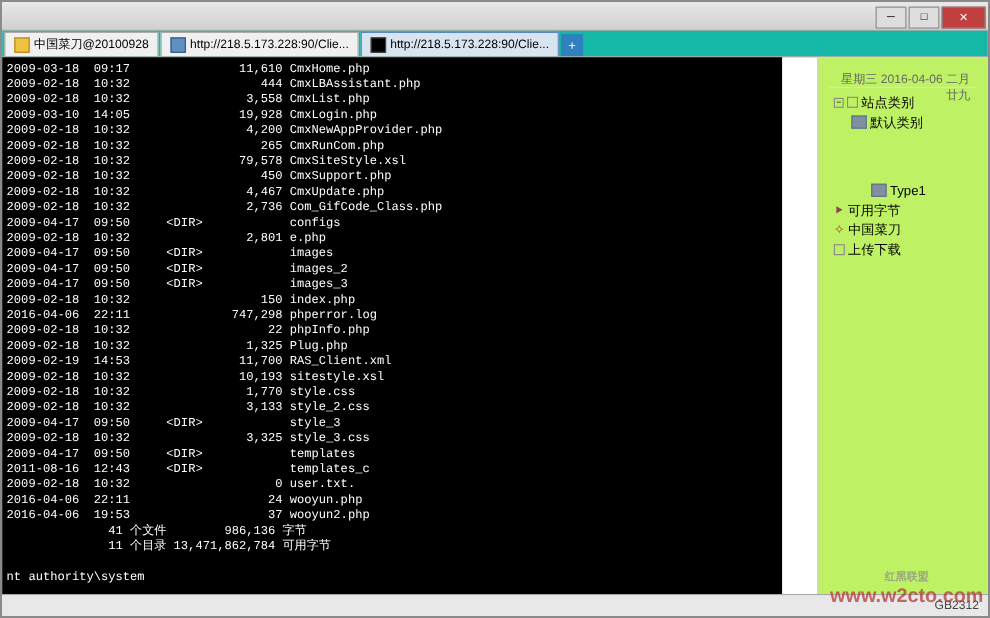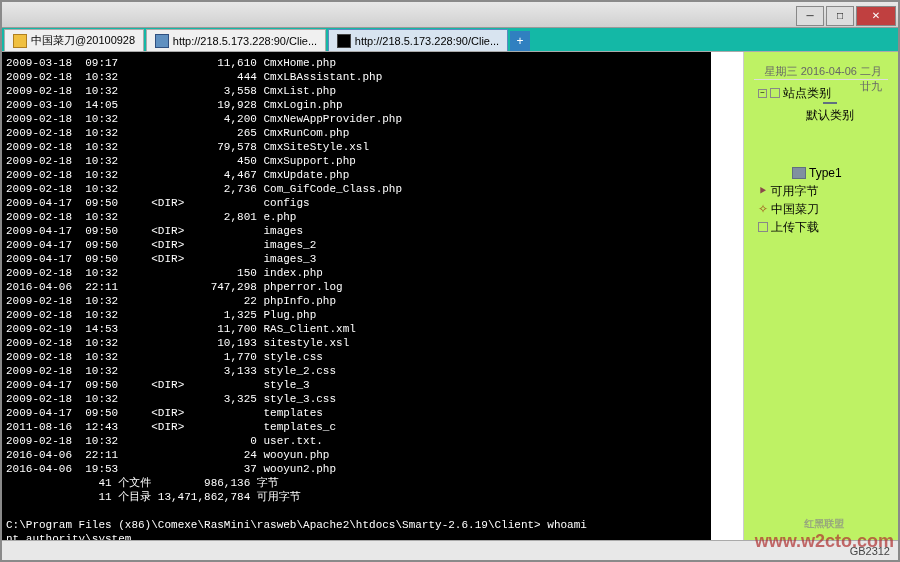--- a/index.html
+++ b/index.html
@@ -29,21 +29,21 @@
     .terminal pre { white-space: pre; font-family: inherit; }
     @keyframes cursorBlink {
       0%, 50% { opacity: 1; }
       50.01%, 100% { opacity: 0; }
     }
     
     .sidebar { width: 155px; background: #bef264; border-left: 1px solid #ccc; padding: 10px; font-size: 12px; }
     .datebar { height: 18px; text-align: right; padding: 2px 6px; color: #666; font-size: 11px; border-bottom: 1px solid #ddd; }
     .tree { padding: 4px 2px; }
     .tree-item { display: flex; align-items: center; gap: 3px; height: 18px; padding-left: 2px; cursor: pointer; }
-    .tree-item.indent1 { padding-left: 18px; flex-direction: column; }
+    .tree-item.indent1 { padding-left: 18px; }
     .tree-item.indent2 { padding-left: 36px; margin-top: 44px; }
     .tree-toggle { width: 9px; height: 9px; border: 1px solid #888; display: flex; align-items: center; justify-content: center; font-size: 8px; line-height: 1; }
     .tree-checkbox { width: 10px; height: 10px; border: 1px solid #888; }
     .tree-icon { width: 14px; height: 12px; display: inline-block; }
     .ti-folder { background: #8090a0; border: 1px solid #607080; }
     .ti-arrow { color: #8a4a4a; font-size: 12px; }
     .ti-light { color: #a06020; font-size: 12px; }
     .ti-box { width: 10px; height: 10px; border: 1px solid #888; }
     
     .statusbar { height: 20px; background: #e8e8e8; border-top: 1px solid #aaa; display: flex; align-items: center; justify-content: flex-end; padding: 0 8px; font-size: 11px; color: #444; }
@@ -108,21 +108,20 @@
 2009-04-17  09:50     &lt;DIR&gt;            style_3
 2009-02-18  10:32                3,325 style_3.css
 2009-04-17  09:50     &lt;DIR&gt;            templates
 2011-08-16  12:43     &lt;DIR&gt;            templates_c
 2009-02-18  10:32                    0 user.txt.
 2016-04-06  22:11                   24 wooyun.php
 2016-04-06  19:53                   37 wooyun2.php</pre>
       <pre>              41 个文件        986,136 字节</pre>
       <pre>              11 个目录 13,471,862,784 可用字节</pre>
       <pre> </pre>
-      <pre>C:\Program Files (x86)\Comexe\RasMini\rasweb\Apache2\htdocs\Smarty-2.6.19\Client&gt; whoami</pre>
       <pre>nt authority\system</pre>
 
     </div>
 
     <div class="sidebar">
       <div class="datebar">星期三  2016-04-06 二月廿九</div>
       <div class="tree">
         <div class="tree-item">
           <span class="tree-toggle">−</span>
           <span class="tree-checkbox"></span>

